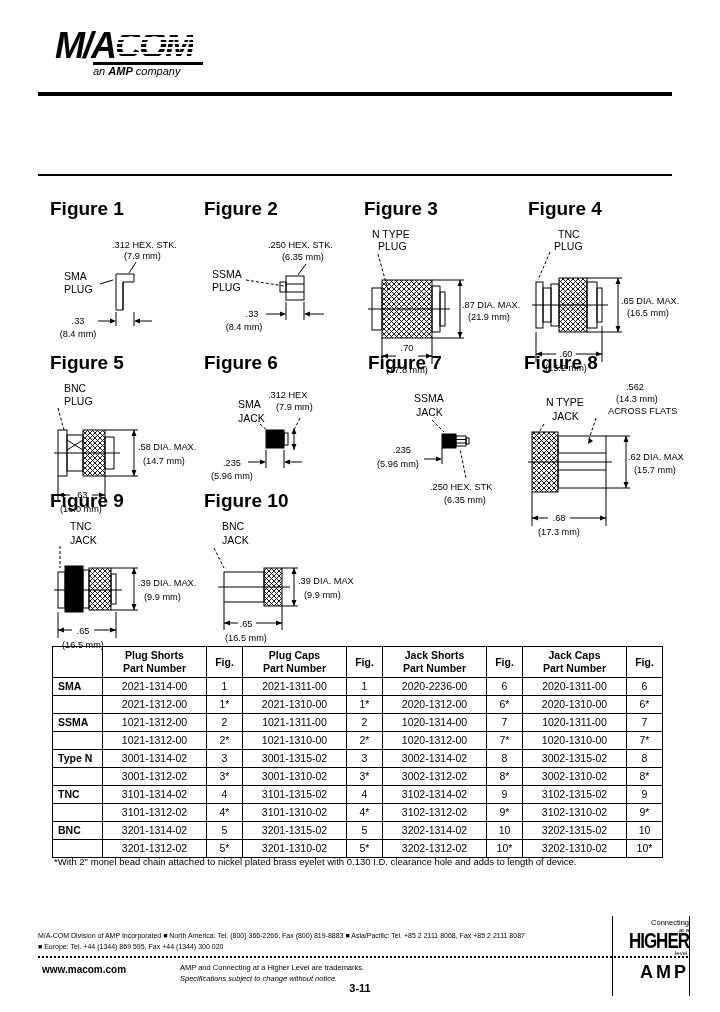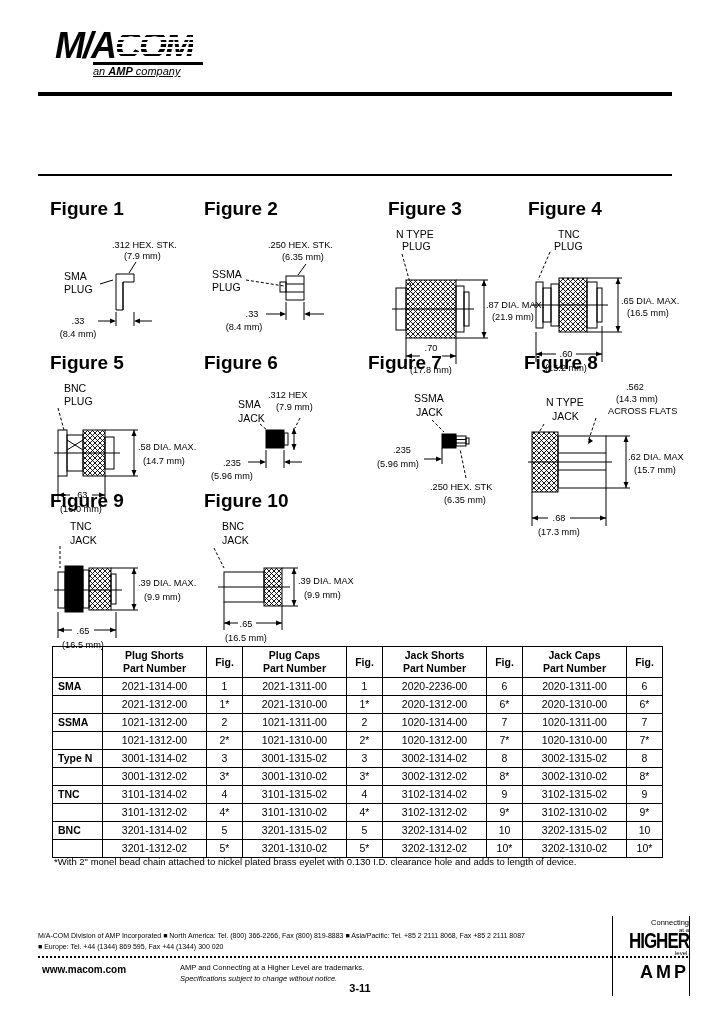--- a/index.html
+++ b/index.html
@@ -8,21 +8,21 @@
 
   
   .logo{position:absolute;left:55px;top:28px;line-height:1;}
   .logo-main{font-style:italic;font-weight:bold;font-size:36px;letter-spacing:-2px;}
   .logo-com{color:#000;}
   @supports ((-webkit-background-clip:text) or (background-clip:text)){
     .logo-com{background:repeating-linear-gradient(0deg,#000 0 2.4px,#fff 2.4px 4.8px);
               -webkit-background-clip:text;background-clip:text;color:transparent;}
   }
   .logo-sub{font-size:11px;font-style:italic;border-top:3px solid #000;margin-left:38px;
-            margin-top:-2px;padding-top:1px;width:110px;text-decoration:underline;}
+            margin-top:-2px;padding-top:1px;width:110px;}
   .rule-thick{position:absolute;left:38px;width:634px;top:92px;height:4px;background:#000;}
   .page-title{position:absolute;left:53px;top:97px;margin:0;font-size:28px;font-weight:bold;}
   .rule-mid{position:absolute;left:38px;width:634px;top:174px;height:2px;background:#000;}
   .version{position:absolute;left:38px;width:634px;top:179px;font-size:9px;text-align:right;}
 
   
   .figure{position:absolute;}
   .fig-title{font-size:19px;font-weight:bold;margin-bottom:4px;}
   svg .ln{stroke:#000;stroke-width:1;fill:none;}
   svg .dsh{stroke:#000;stroke-width:1;fill:none;stroke-dasharray:3,2;}
@@ -108,21 +108,21 @@
         <line class="ln" x1="100" y1="78" x2="100" y2="96"></line>
       <line class="ln" x1="62" y1="90" x2="80" y2="90"></line>
         <path class="ah" d="M82,90 l-6,-2.5 v5 z"></path>
       <line class="ln" x1="102" y1="90" x2="120" y2="90"></line>
         <path class="ah" d="M100,90 l6,-2.5 v5 z"></path>
       <text x="48" y="93" text-anchor="middle">.33</text>
       <text x="40" y="106" text-anchor="middle">(8.4 mm)</text>
     </svg>
   </div>
 
-  <div class="figure" style="left:388px;top:198px">
+  <div class="figure" style="left:364px;top:198px">
     <div class="fig-title">Figure 3</div>
     <svg width="170" height="152" viewBox="0 0 170 152">
       <defs>
           <pattern id="k3" width="5" height="5" patternUnits="userSpaceOnUse">
             <path d="M0,5 L5,0 M0,0 L5,5" stroke="#000" stroke-width="0.9"></path>
           </pattern>
         </defs>
       <text class="plbl" x="8" y="14">N TYPE</text>
       <text class="plbl" x="14" y="26">PLUG</text>
       <line class="dsh" x1="14" y1="30" x2="24" y2="66"></line>

